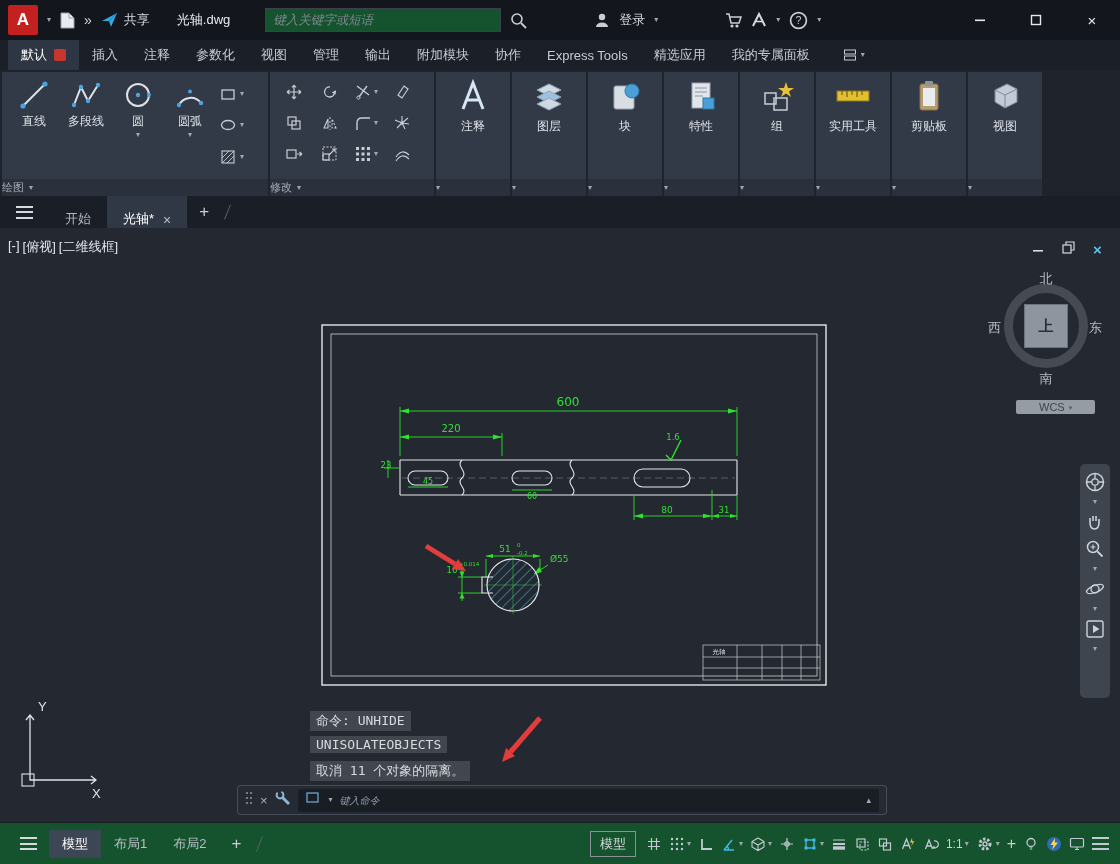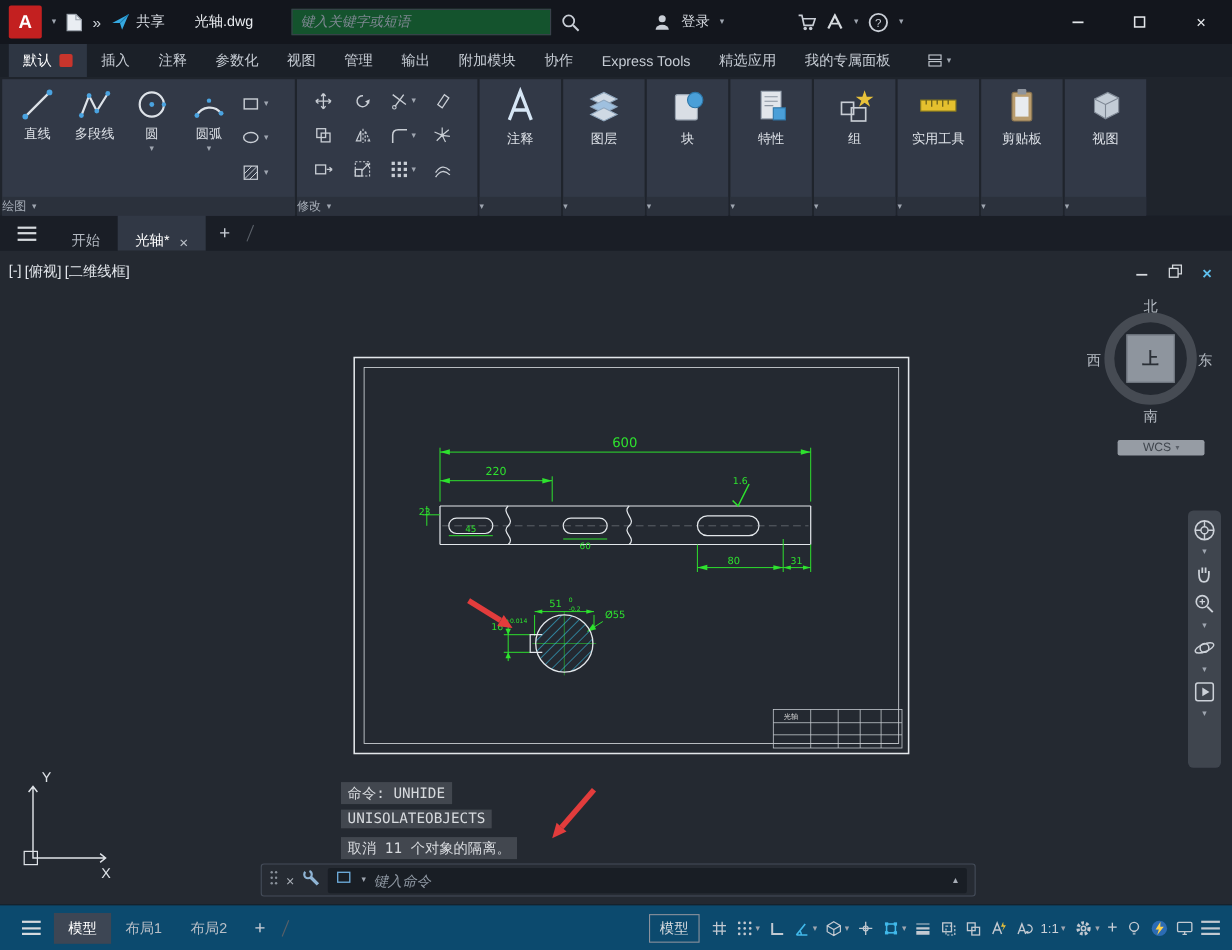--- a/index.html
+++ b/index.html
@@ -72,27 +72,27 @@
   .vc-w{left:2px;top:51px}
   .vc-e{right:4px;top:51px}
   .wcs-chip{position:absolute;left:1016px;top:172px;background:rgba(170,176,185,.85);color:#3f454d;font-size:11px;padding:1px 23px;border-radius:2px;display:flex;align-items:center;gap:4px}
   .wcs-chip .caret{color:#5a6068;font-size:7px}
 
   .navbar{position:absolute;left:1080px;top:236px;width:30px;height:234px;background:rgba(70,76,86,.8);border-radius:5px;display:flex;flex-direction:column;align-items:center;padding-top:7px;gap:5px}
   .nav-ic{display:flex;align-items:center;justify-content:center}
 
   .cmdbar{position:absolute;left:237px;top:557px;width:650px;height:30px;display:flex;align-items:center;background:rgba(38,43,52,.78);border:1px solid #454d5a;border-radius:3px;padding:0 7px;gap:7px}
   .cmd-input{flex:1;height:23px;background:rgba(24,28,35,.85);border-radius:2px;display:flex;align-items:center;gap:7px;padding:0 8px}
-  .cmd-input input{flex:1;background:transparent;border:0;outline:none;font-style:italic;color:#f0abfc;font-size:13px;font-family:inherit}
+  .cmd-input input{flex:1;background:transparent;border:0;outline:none;font-style:italic;color:#f0abfc;font-size:10px;font-family:inherit}
   .cmd-input input::placeholder{color:#8f98a3;font-style:italic}
   .cmd-up{color:#a7adb6;font-size:9px}
   .cmd-x{color:#aab0b8;font-size:13px}
 
   
-  .statusbar{height:42px;background:#0c4a6e;border-top:1px solid #161a20;display:flex;align-items:center;padding:0 8px;font-size:13px}
+  .statusbar{height:42px;background:#14532d;border-top:1px solid #161a20;display:flex;align-items:center;padding:0 8px;font-size:13px}
   .sb-menu{display:flex;align-items:center;padding:0 12px;color:#d6dade}
   .ltab{padding:5px 13px;color:#b9bfc7}
   .ltab.active{background:#3d4654;color:#fff}
   .sb-right{margin-left:auto;display:flex;align-items:center;gap:1px}
   .sb-item{display:flex;align-items:center;gap:2px;padding:0 3px;height:28px}
   .sb-model{border:1px solid #8a919c;padding:3px 9px;color:#d6dade;margin-right:6px}
   .sb-txt{color:#ccd1d8;font-size:12px}
   .plus16{color:#c9ced6;font-size:16px}
 </style>
 </head>

